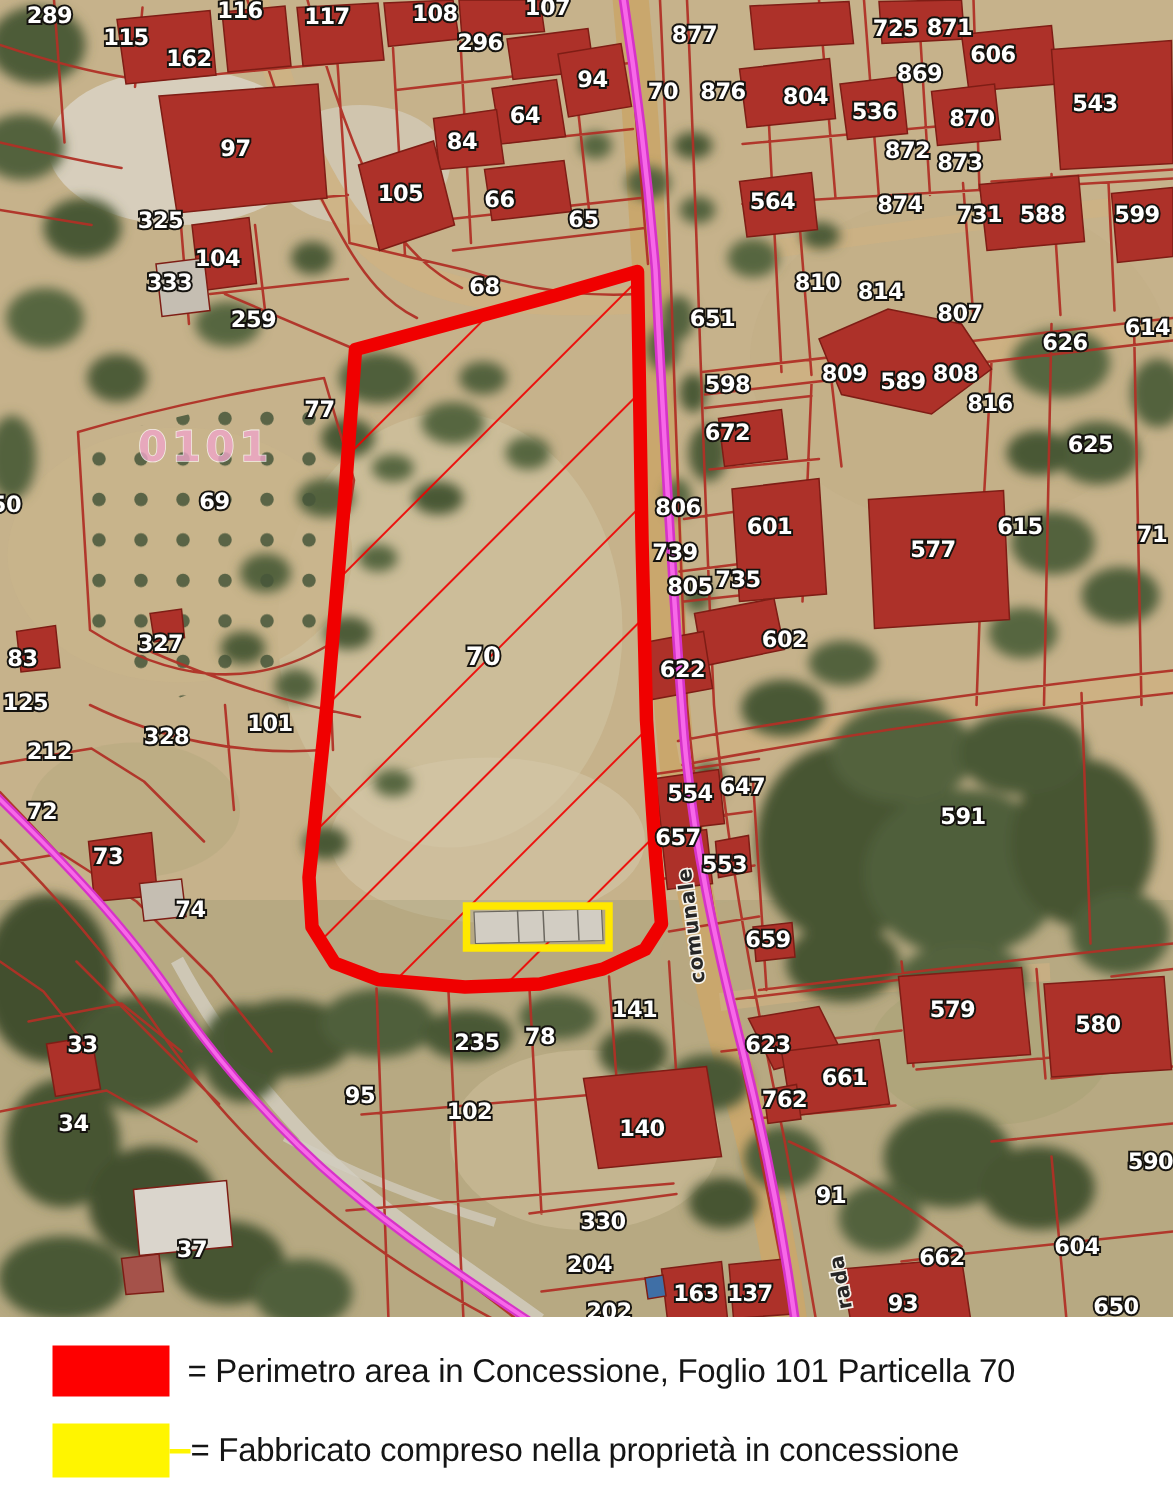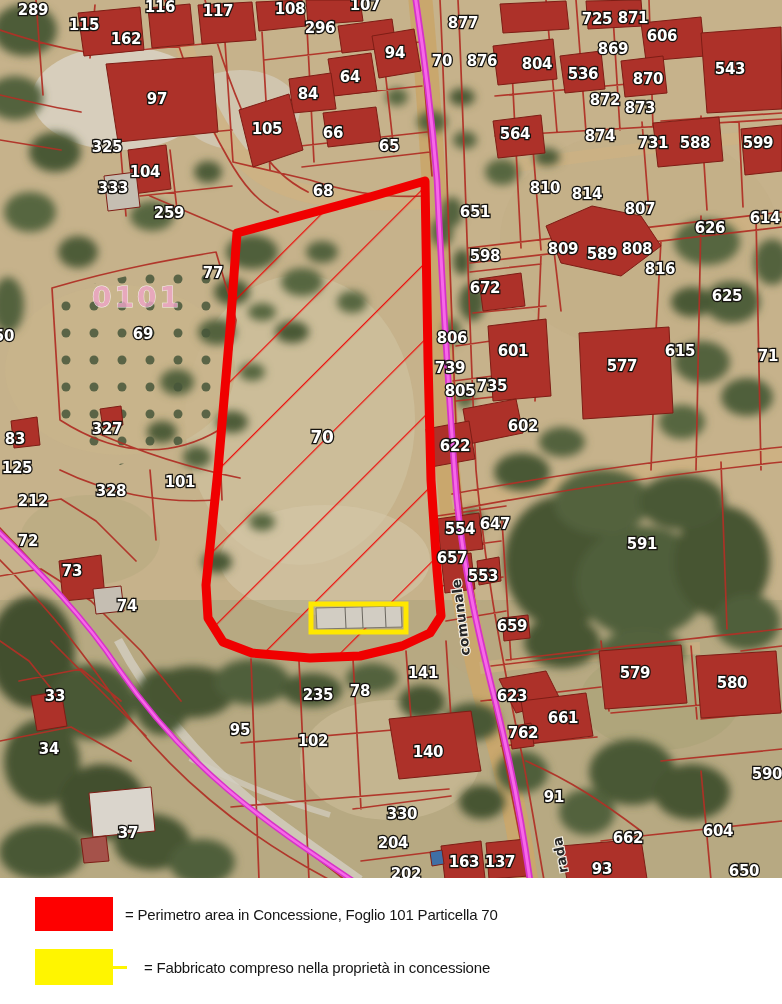--- a/index.html
+++ b/index.html
@@ -11,23 +11,23 @@
           fill:#ffffff;stroke:#15130f;stroke-width:2.6px;paint-order:stroke;
           text-anchor:middle;letter-spacing:-0.3px}
   .plabel.big{font-size:17px}
   .sheet-label{font-family:"DejaVu Sans",sans-serif;font-weight:bold;font-size:28px;
           fill:#efa6c9;opacity:.8;letter-spacing:3px;stroke:#ffffff;stroke-width:1px;paint-order:stroke}
   .road-label{font-family:"DejaVu Sans",sans-serif;font-weight:bold;font-size:13.5px;
           fill:#262626;stroke:#f5f2ea;stroke-width:2.2px;paint-order:stroke;letter-spacing:.5px}
   .legend-row{position:absolute;left:35px;display:flex;align-items:center}
   .swatch{width:78px;height:34px;display:inline-block;flex:0 0 auto}
   .swatch.tall{height:36px}
-  .legend-text{font-size:15px;color:#151515;margin-left:12px;white-space:nowrap;letter-spacing:-0.2px}
+  .legend-text{font-size:22px;color:#151515;margin-left:12px;white-space:nowrap;letter-spacing:-0.2px}
   .connector{width:14px;height:3px;display:inline-block}
-  .r2 .legend-text{margin-left:17px}
+  .r2 .legend-text{margin-left:0}
 </style>
 </head>
 <body>
 
 <div class="stage">
 
   <div class="map-wrap">
   <svg width="782" height="878" viewBox="0 0 782 878">
     <defs>
       <filter id="soft" x="-30%" y="-30%" width="160%" height="160%">

